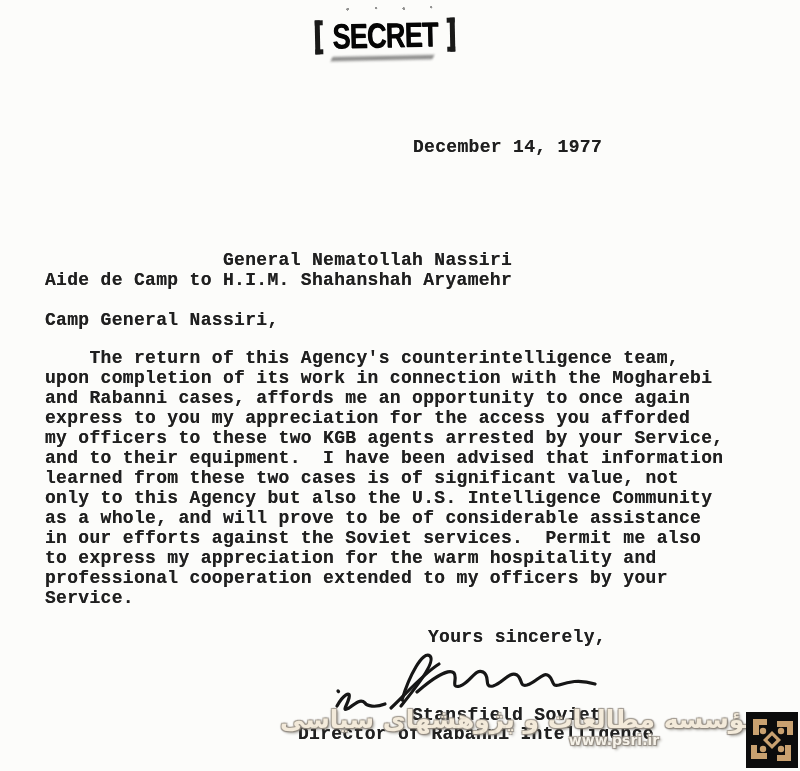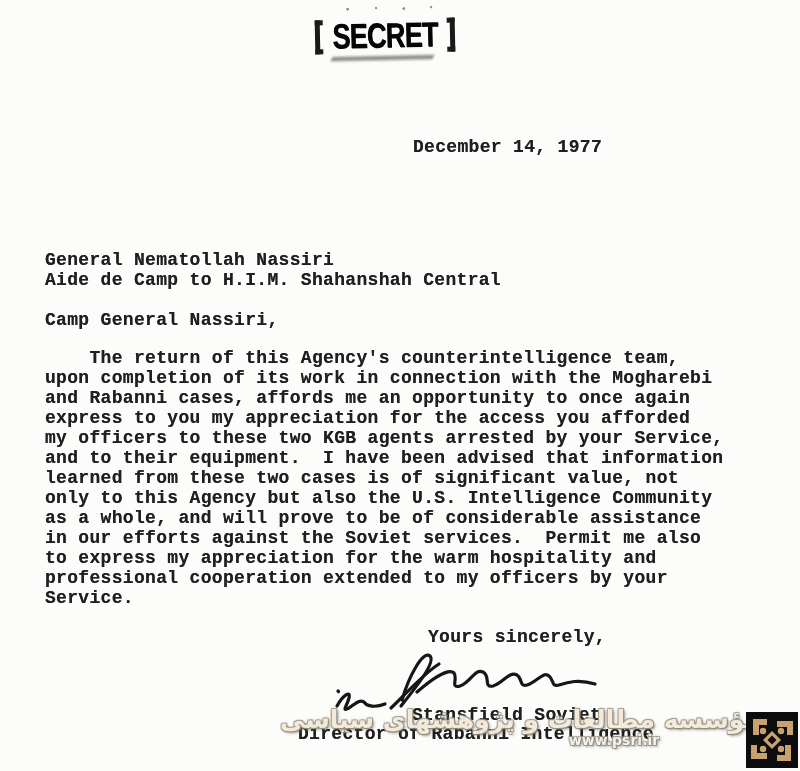--- a/index.html
+++ b/index.html
@@ -24,21 +24,21 @@
     font-family: "Liberation Mono", "DejaVu Sans Mono", monospace;
     font-size: 18px;
     letter-spacing: 0.32px;
     line-height: 20px;
     font-weight: 700;
     color: #1f1f1f;
     white-space: pre;
     text-shadow: 0 0 0.6px rgba(30,30,30,0.7);
   }
   .date-line      { position: absolute; left: 413px; top: 137px; }
-  .address-block  { position: absolute; left: 45px;  top: 250px; }
+  .address-block  { position: absolute; left: 45px;  top: 250px; text-align: right; }
   .salutation     { position: absolute; left: 45px;  top: 310px; }
   .body-block     { position: absolute; left: 45px;  top: 348px; }
   .closing        { position: absolute; left: 428px; top: 627px; font-family: Liberation Mono, monospace; }
   .signer-name    { position: absolute; left: 412px; top: 705px; }
   .signer-title   { position: absolute; left: 298px; top: 724px; }
 
   
   .stamp {
     position: absolute;
     left: 315px;
@@ -165,21 +165,21 @@
   <div class="stamp">
     <span class="stamp-specks"></span>
     <span class="stamp-bracket left"></span>
     <span class="stamp-text">SECRET</span>
     <span class="stamp-bracket right"></span>
     <span class="stamp-smudge"></span>
   </div>
 
   <div class="tw date-line">December 14, 1977</div>
 
-  <div class="tw address-block"><div>General Nematollah Nassiri</div><div>Aide de Camp to H.I.M. Shahanshah Central</div></div>
+  <div class="tw address-block"><div>General Nematollah Nassiri</div><div>Aide de Camp to H.I.M. Shahanshah Aryamehr</div></div>
 
   <div class="tw salutation">Camp General Nassiri,</div>
 
   <div class="tw body-block"><div>    The return of this Agency's counterintelligence team,</div><div>upon completion of its work in connection with the Mogharebi</div><div>and Rabanni cases, affords me an opportunity to once again</div><div>express to you my appreciation for the access you afforded</div><div>my officers to these two KGB agents arrested by your Service,</div><div>and to their equipment.  I have been advised that information</div><div>learned from these two cases is of significant value, not</div><div>only to this Agency but also the U.S. Intelligence Community</div><div>as a whole, and will prove to be of considerable assistance</div><div>in our efforts against the Soviet services.  Permit me also</div><div>to express my appreciation for the warm hospitality and</div><div>professional cooperation extended to my officers by your</div><div>Service.</div></div>
 
   <div class="tw closing">Yours sincerely,</div>
 
   <svg class="signature-svg" viewBox="0 0 310 78">
     <path d="M97,60 C104,36 118,10 125,16 C131,22 112,46 96,66"></path>
     <path d="M86,68 C100,55 118,34 134,24"></path>

